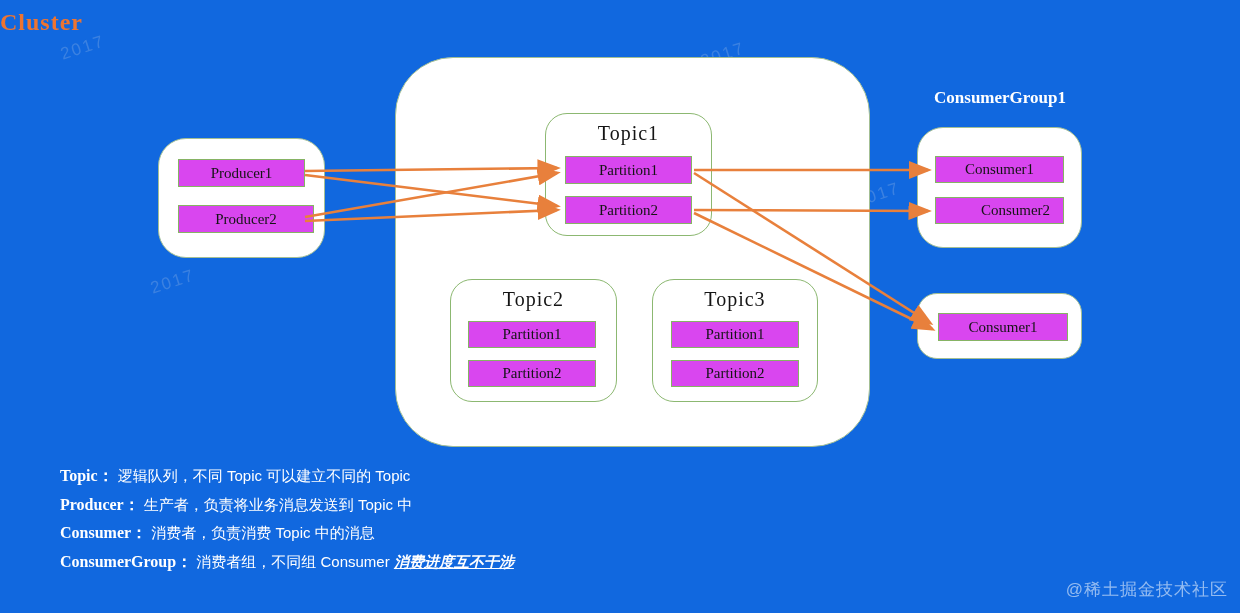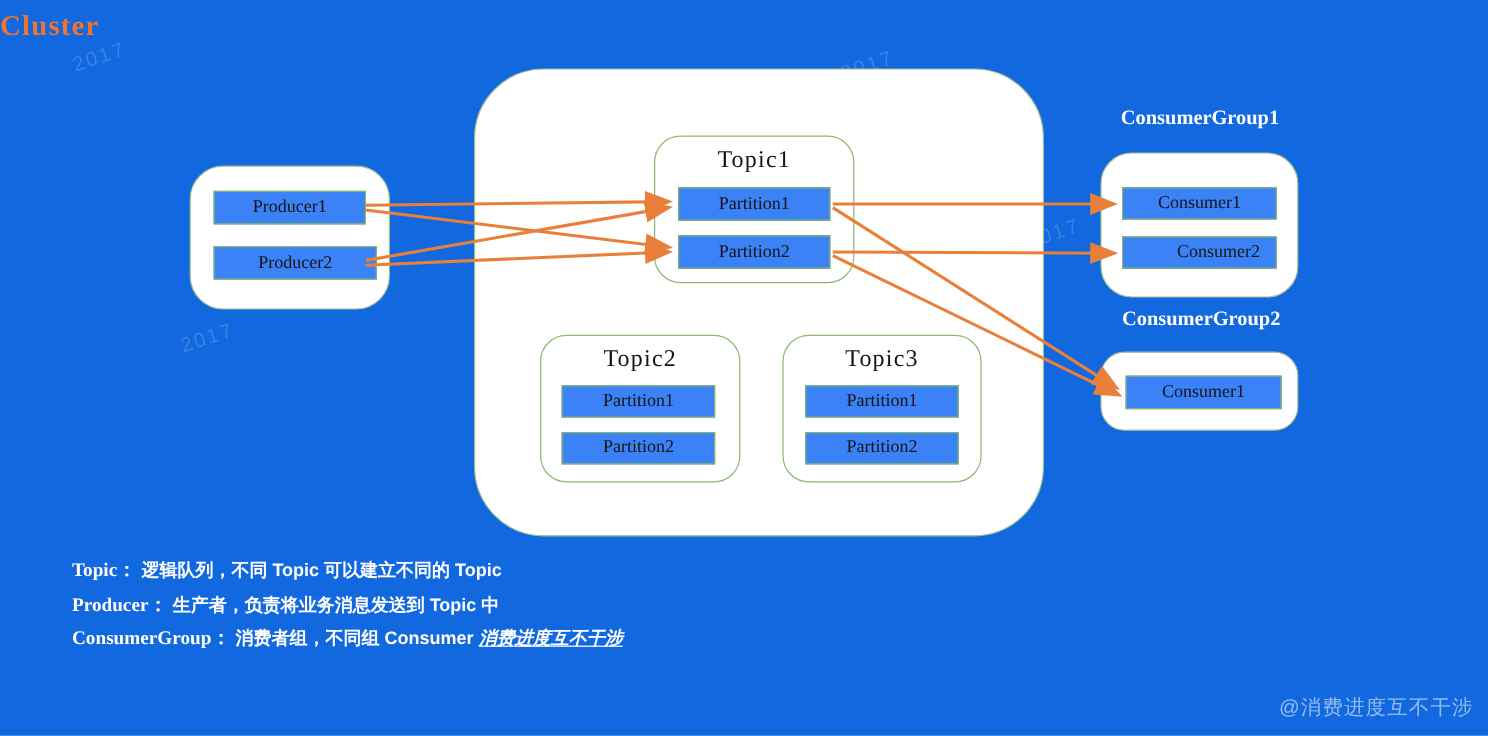--- a/index.html
+++ b/index.html
@@ -8,21 +8,21 @@
     background:#1168DF; overflow:hidden;
     font-family:"Liberation Sans","DejaVu Sans",sans-serif;
   }
   
   .container{
     position:absolute; background:#ffffff;
     border:1px solid #a3bf94; box-sizing:border-box;
   }
   
   .node{
-    position:absolute; background:#3b82f6;
+    position:absolute; background:#d946ef;
     border:1px solid #86b364; box-sizing:border-box;
     display:flex; align-items:center; justify-content:center;
     font-family:"Liberation Serif","DejaVu Serif",serif;
     font-size:15px; color:#141414; white-space:nowrap;
   }
   .topic-card{
     position:absolute; background:#ffffff;
     border:1px solid #8cb871; border-radius:22px; box-sizing:border-box;
   }
   .topic-title{
@@ -43,21 +43,21 @@
   .defs{
     position:absolute; left:60px; top:462px; color:#ffffff;
   }
   .def-line{
     height:28.5px; line-height:28.5px; font-size:15px; white-space:nowrap;
   }
   .def-term{
     font-family:"Liberation Serif","DejaVu Serif",serif;
     font-weight:bold; font-size:16px;
   }
-  .def-desc{font-weight:bold; font-family:"Liberation Sans","DejaVu Sans",sans-serif;}
+  .def-desc{font-weight:normal; font-family:"Liberation Sans","DejaVu Sans",sans-serif;}
   .def-underline{text-decoration:underline; font-weight:bold;font-style:italic;}
   .community-watermark{
     position:absolute; right:12px; top:578px; font-size:17px;
     color:rgba(255,255,255,0.55); letter-spacing:1px;
   }
   .faint-wm{
     position:absolute; font-size:17px; color:rgba(210,218,230,0.22);
     transform:rotate(-18deg); letter-spacing:2px; pointer-events:none;
   }
   svg.arrows{position:absolute; left:0; top:0; pointer-events:none;}
@@ -98,21 +98,20 @@
     <div class="topic-title">Topic3</div>
   </div>
   <div class="node" style="left:671px;top:321px;width:128px;height:27px;">Partition1</div>
   <div class="node" style="left:671px;top:360px;width:128px;height:27px;">Partition2</div>
 
   <div class="cg-label" style="left:900px;top:88px;">ConsumerGroup1</div>
   <div class="container" style="left:917px;top:127px;width:165px;height:121px;border-radius:26px;"></div>
   <div class="node" style="left:935px;top:156px;width:129px;height:27px;">Consumer1</div>
   <div class="node" style="left:935px;top:197px;width:129px;height:27px;padding-left:32px;">Consumer2</div>
 
-  <div class="cg-label" style="left:901px;top:256px;">ConsumerGroup2</div>
   <div class="container" style="left:917px;top:293px;width:165px;height:66px;border-radius:20px;"></div>
   <div class="node" style="left:938px;top:313px;width:130px;height:28px;">Consumer1</div>
 
   <svg class="arrows" width="1240" height="613" viewBox="0 0 1240 613">
     <defs>
       <marker id="ah" markerWidth="9" markerHeight="7" refX="7.5" refY="3.5" orient="auto">
         <path d="M0,0 L9,3.5 L0,7 Z" fill="#E8803C"></path>
       </marker>
     </defs>
     <line x1="305" y1="171" x2="557" y2="168" stroke="#E8803C" stroke-width="2.6" marker-end="url(#ah)"></line>
@@ -128,20 +127,24 @@
   <div class="defs">
     <div class="def-line">
       <span class="def-term">Topic：</span>
       <span class="def-desc">逻辑队列，不同 Topic 可以建立不同的 Topic</span><span class="def-desc def-underline"></span>
     </div>
     <div class="def-line">
       <span class="def-term">Producer：</span>
       <span class="def-desc">生产者，负责将业务消息发送到 Topic 中</span><span class="def-desc def-underline"></span>
     </div>
     <div class="def-line">
+      <span class="def-term">Consumer：</span>
+      <span class="def-desc">消费者，负责消费 Topic 中的消息</span><span class="def-desc def-underline"></span>
+    </div>
+    <div class="def-line">
       <span class="def-term">ConsumerGroup：</span>
       <span class="def-desc">消费者组，不同组 Consumer </span><span class="def-desc def-underline">消费进度互不干涉</span>
     </div>
   </div>
 
-  <div class="community-watermark">@消费进度互不干涉</div>
+  <div class="community-watermark">@稀土掘金技术社区</div>
 
 </div>
 
 </body></html>

